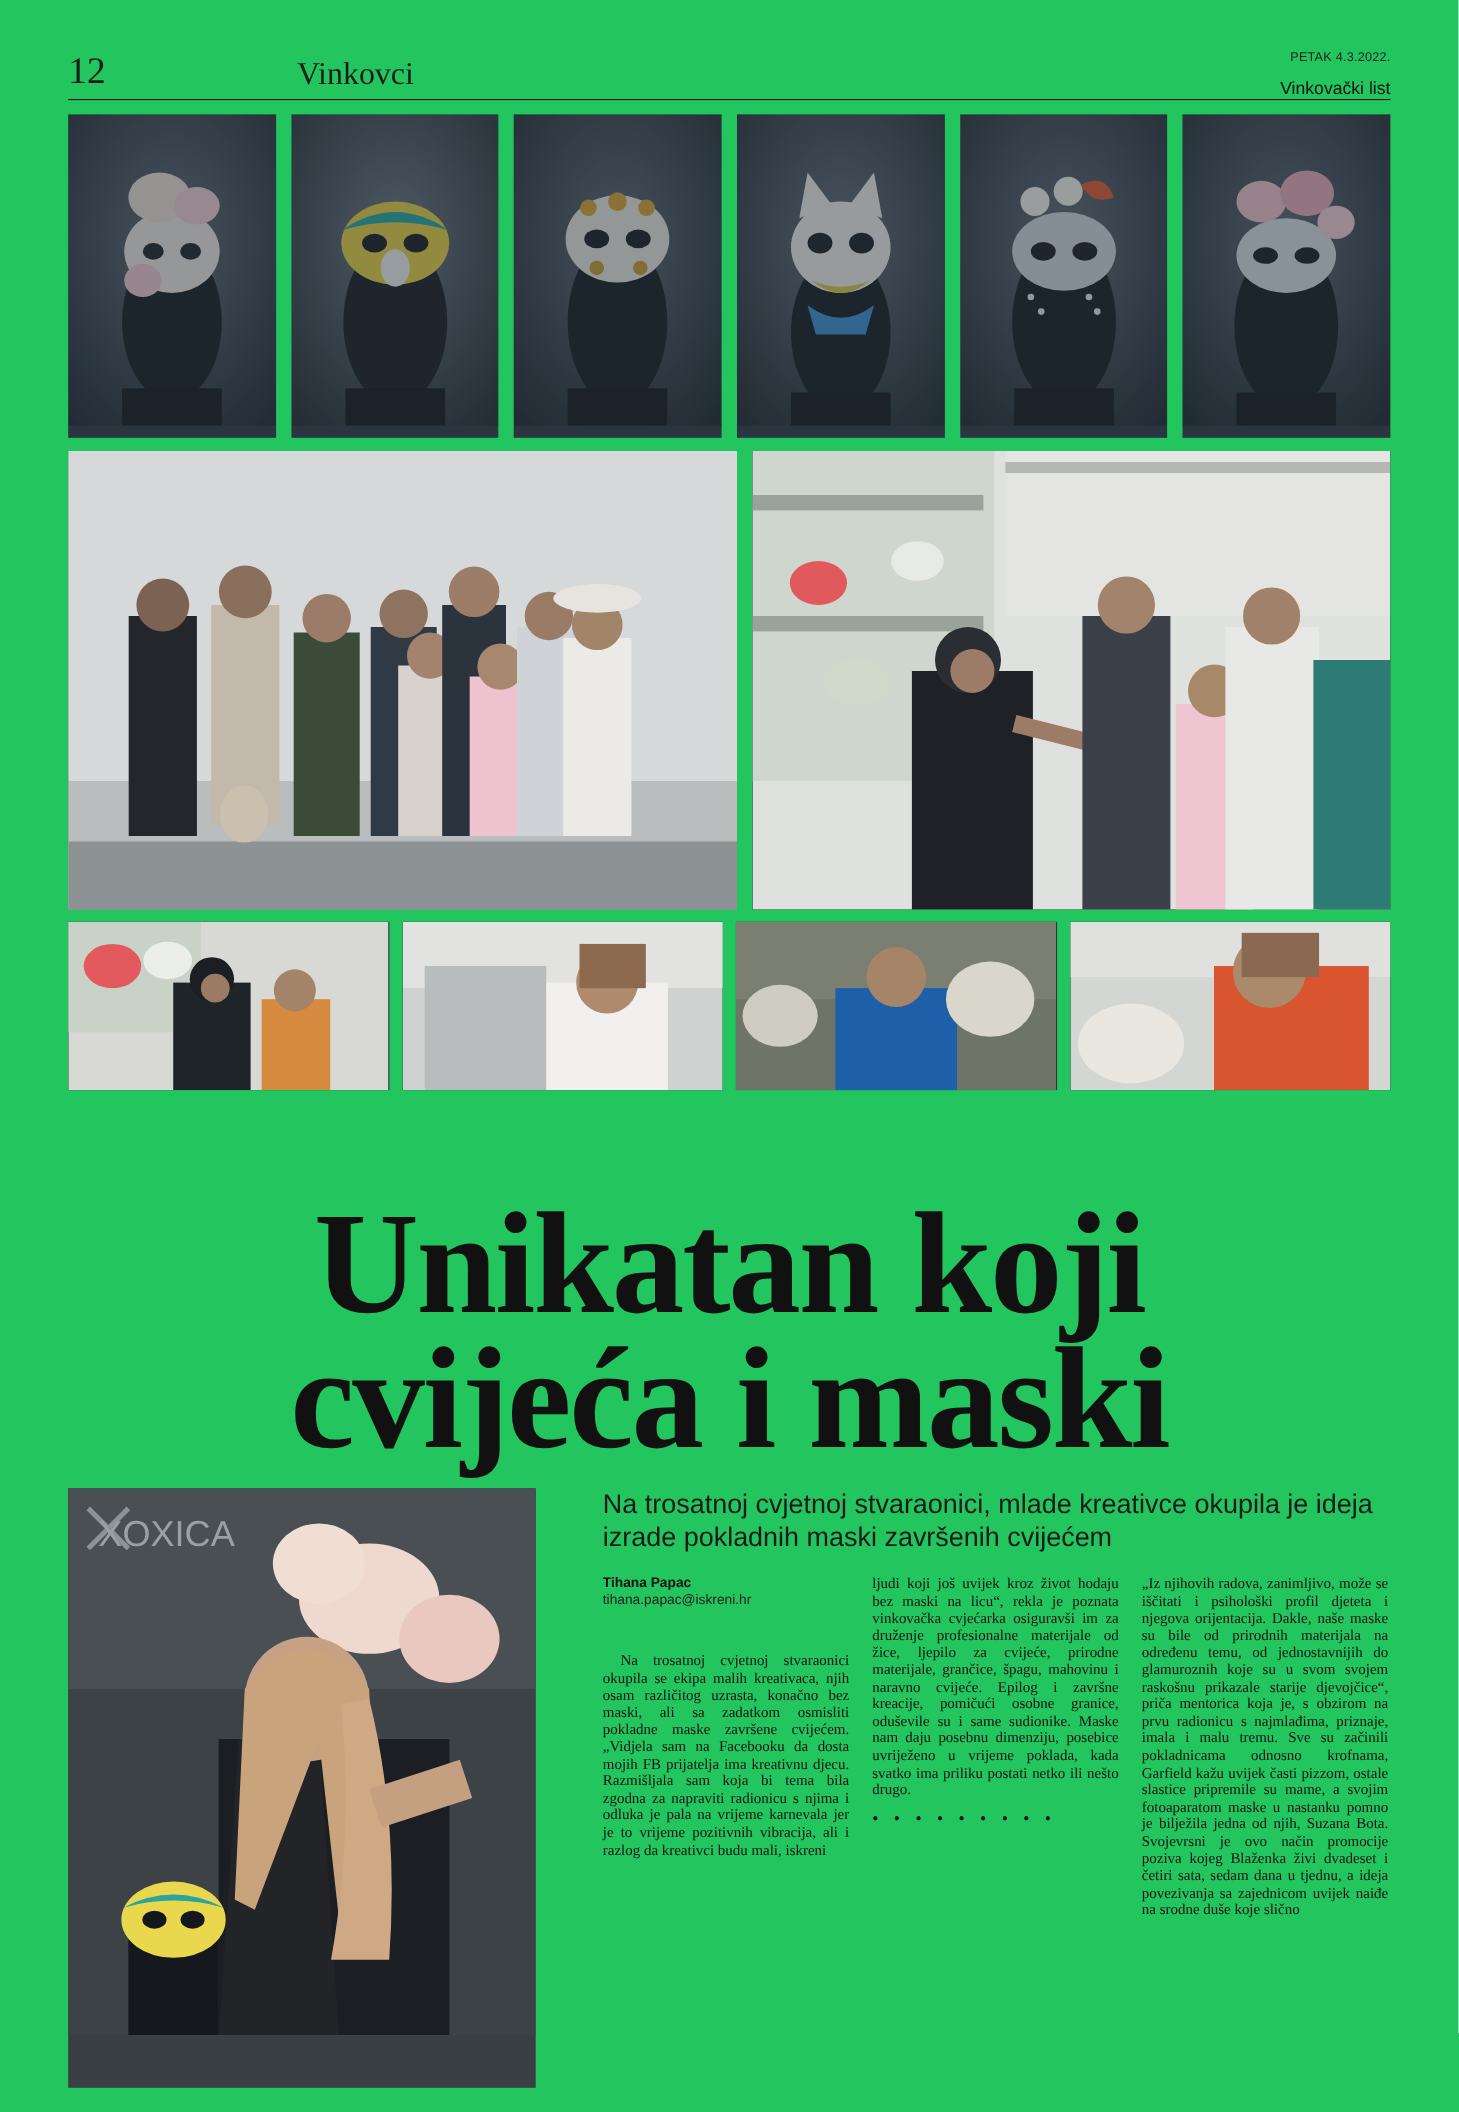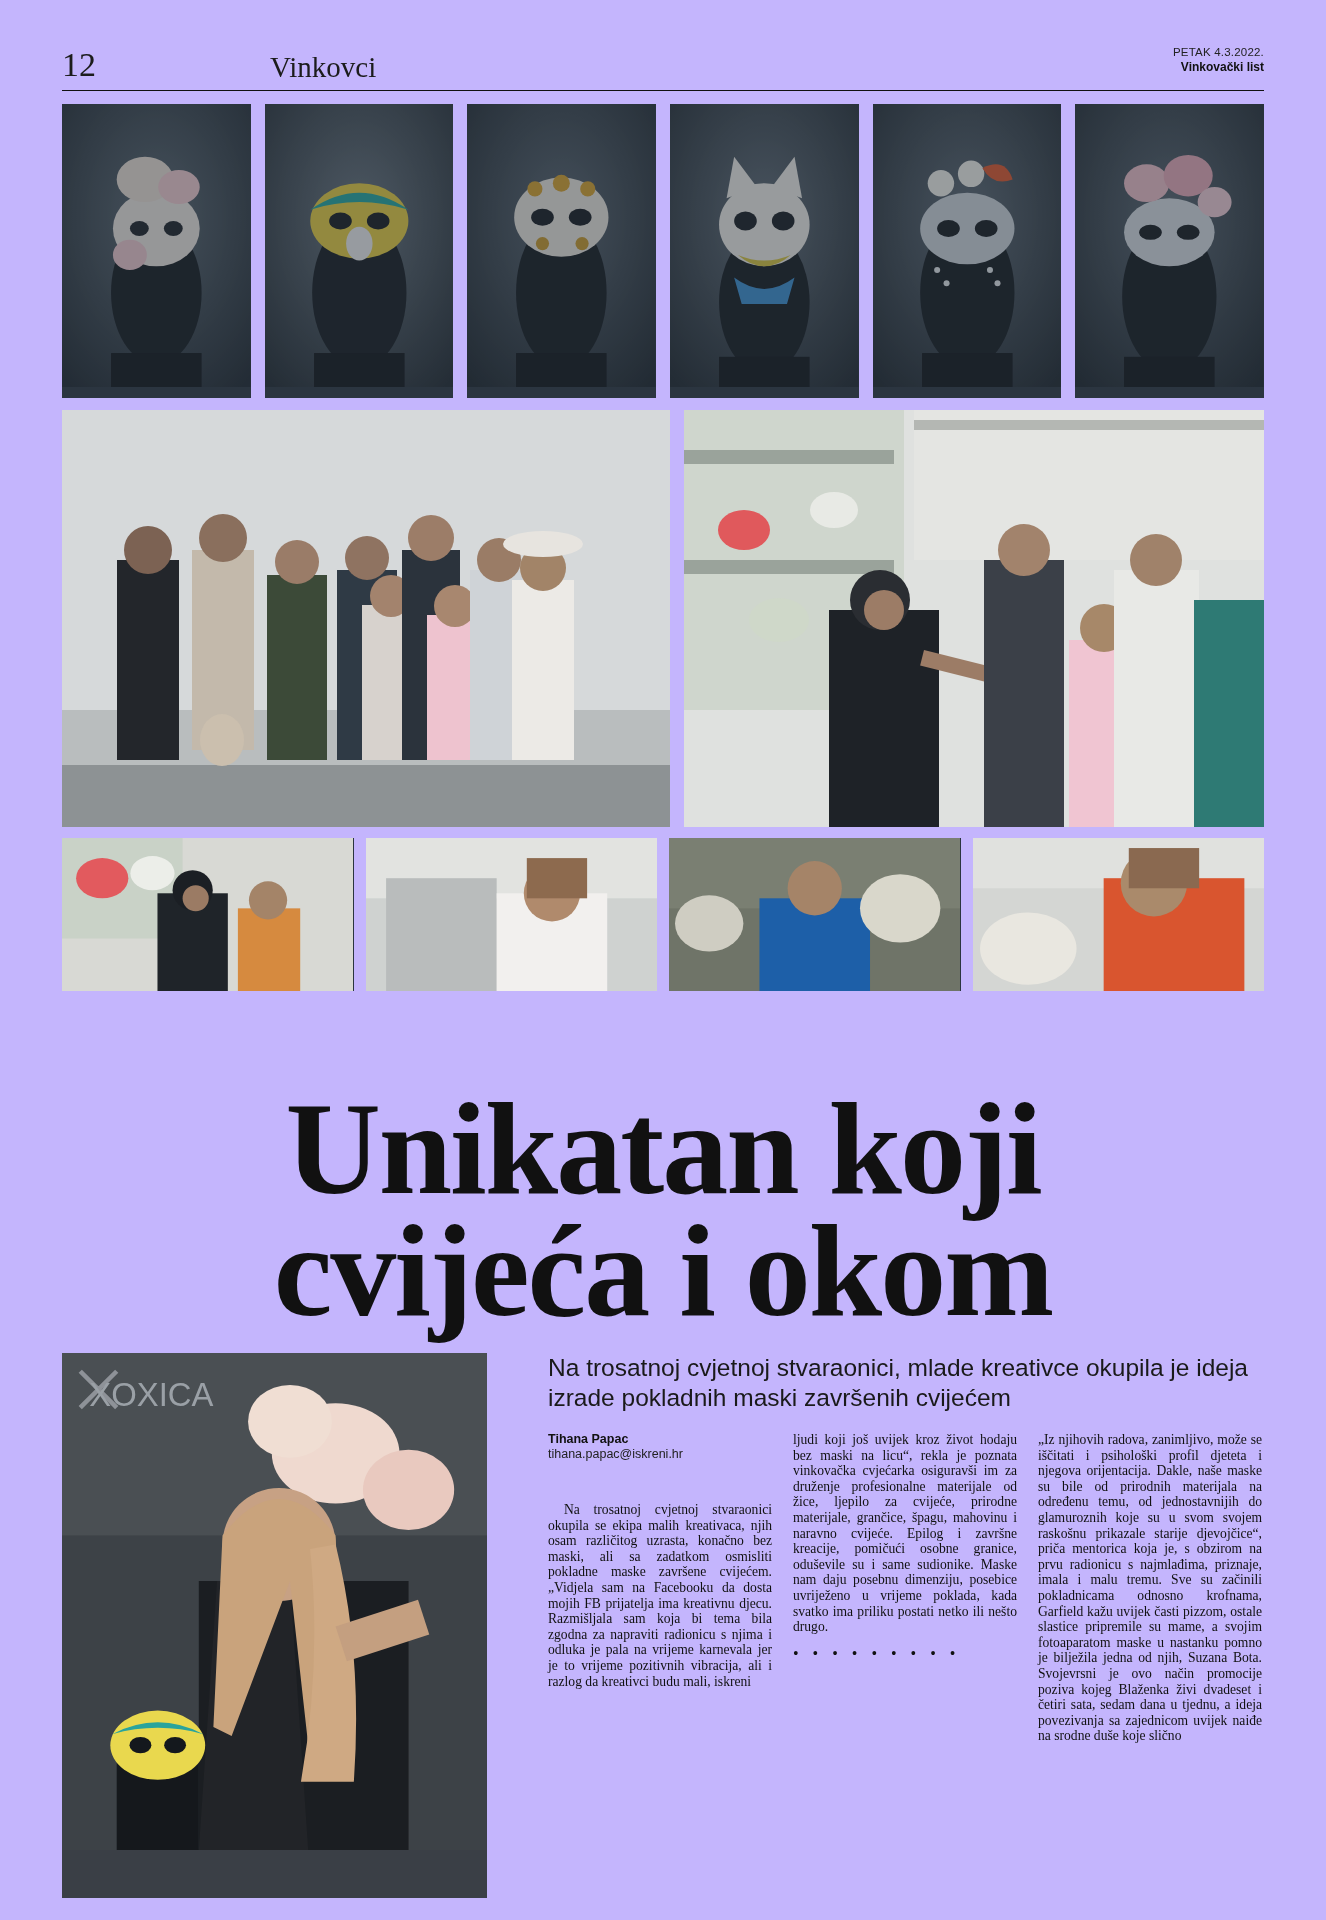--- a/index.html
+++ b/index.html
@@ -14,21 +14,21 @@
     font-family: "Liberation Sans", sans-serif;
     color: #111;
     overflow: hidden;
   }
 
   .page {
     position: absolute;
     left: 0; top: 0;
     width: 1326px;
     height: 1920px;
-    background: #c4b5fd;
+    background: #22c55e;
   }
 
   
   .masthead {
     position: absolute;
     left: 62px;
     top: 46px;
     width: 1202px;
     height: 44px;
   }
@@ -56,25 +56,25 @@
     top: 0;
     text-align: right;
   }
   .masthead-date {
     font-size: 11.5px;
     letter-spacing: .2px;
     color: #222;
     line-height: 13px;
   }
   .masthead-paper {
-    font-size: 12px;
-    font-weight: bold;
+    font-size: 16px;
+    font-weight: normal;
     color: #111;
     line-height: 15px;
-    margin-top: 1px;
+    margin-top: 14px;
   }
   .rule-top {
     position: absolute;
     left: 62px;
     top: 90px;
     width: 1202px;
     height: 1px;
     background: #111;
   }
 
@@ -471,21 +471,21 @@
         <rect x="130" y="40" width="140" height="113" fill="#d9552f"></rect>
         <circle cx="180" cy="45" r="33" fill="#aa8a6b"></circle>
         <rect x="155" y="10" width="70" height="40" fill="#8a6950"></rect>
         <ellipse cx="55" cy="110" rx="48" ry="36" fill="#e9e7e0"></ellipse>
       </svg>
     </div>
   </div>
 
   <h1 class="headline">
     <span class="l1">Unikatan koji</span>
-    <span class="l2">cvijeća i okom</span>
+    <span class="l2">cvijeća i maski</span>
   </h1>
 
   <div class="deck">Na trosatnoj cvjetnoj stvaraonici, mlade kreativce okupila je ideja izrade pokladnih maski završenih cvijećem</div>
 
   <div class="lead-photo">
     <svg class="grain" viewBox="0 0 466 545" preserveAspectRatio="none" style="opacity:1">
       <rect width="466" height="545" fill="#3d4247"></rect>
       <rect x="0" y="0" width="466" height="200" fill="#4a4f53"></rect>
       <path d="M20 20 L60 60 M60 20 L20 60" stroke="#8e9298" stroke-width="5" fill="none"></path>
       <text x="30" y="58" fill="#9aa0a6" font-family="Liberation Sans" font-size="36">XOXICA</text>

